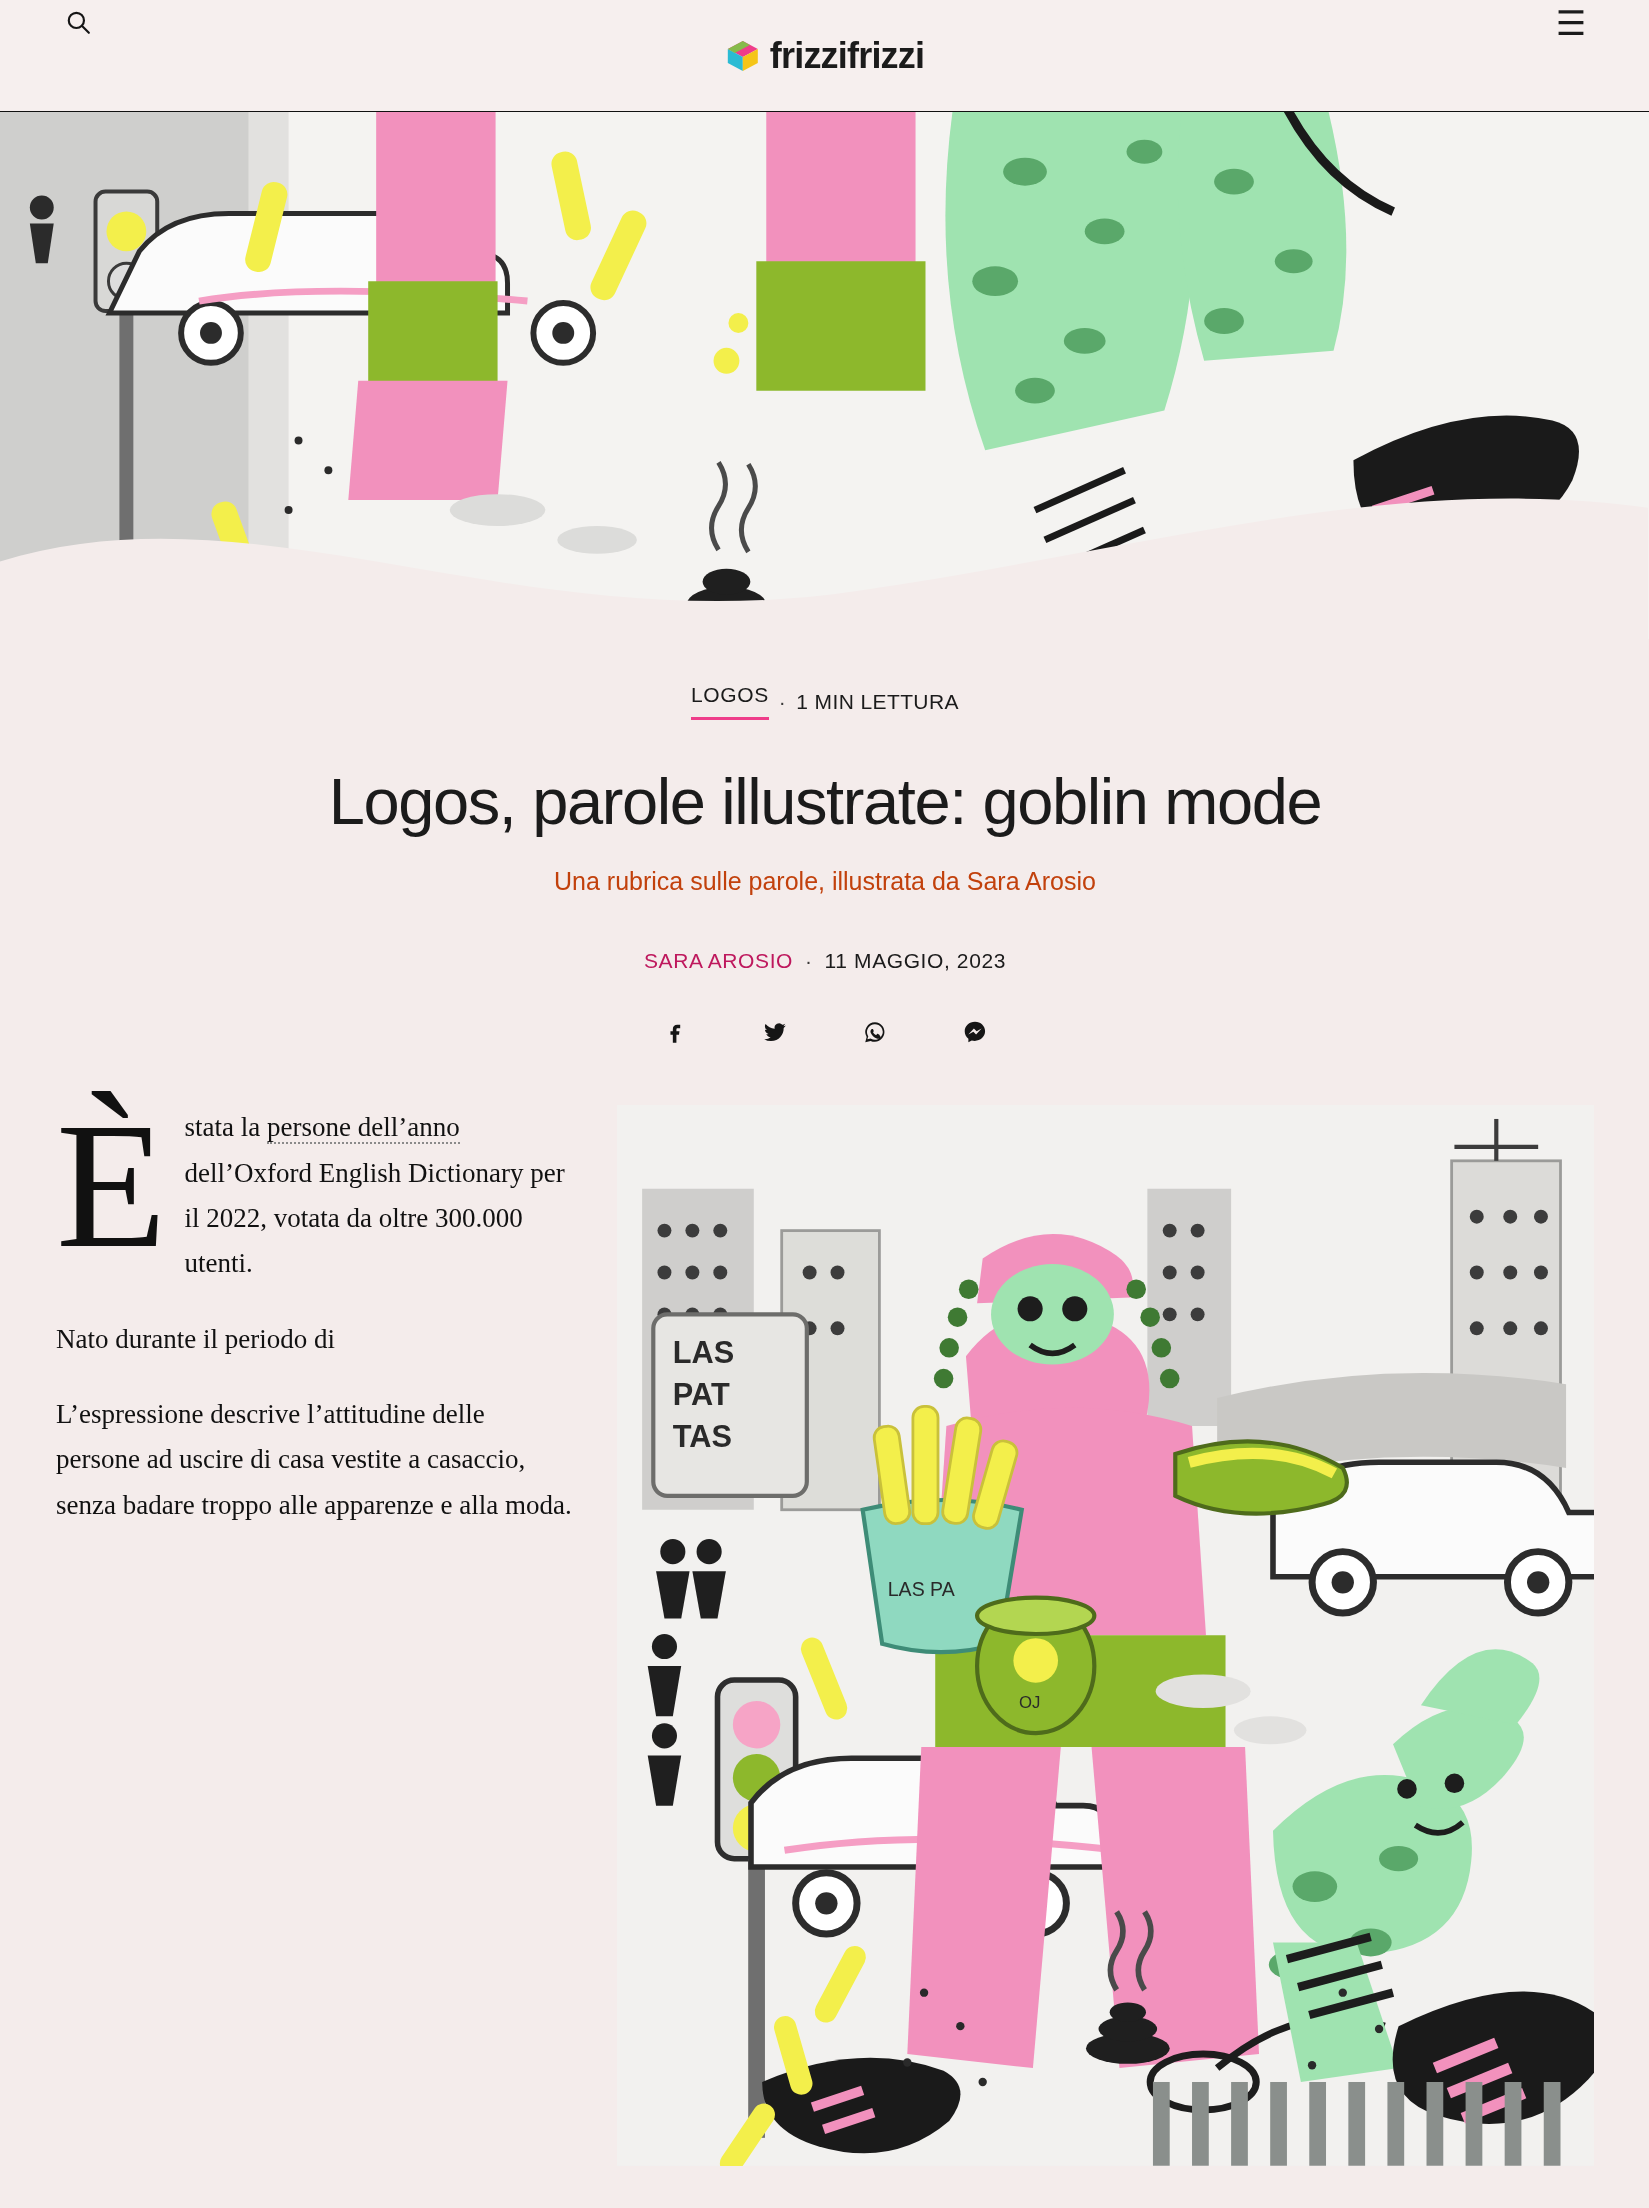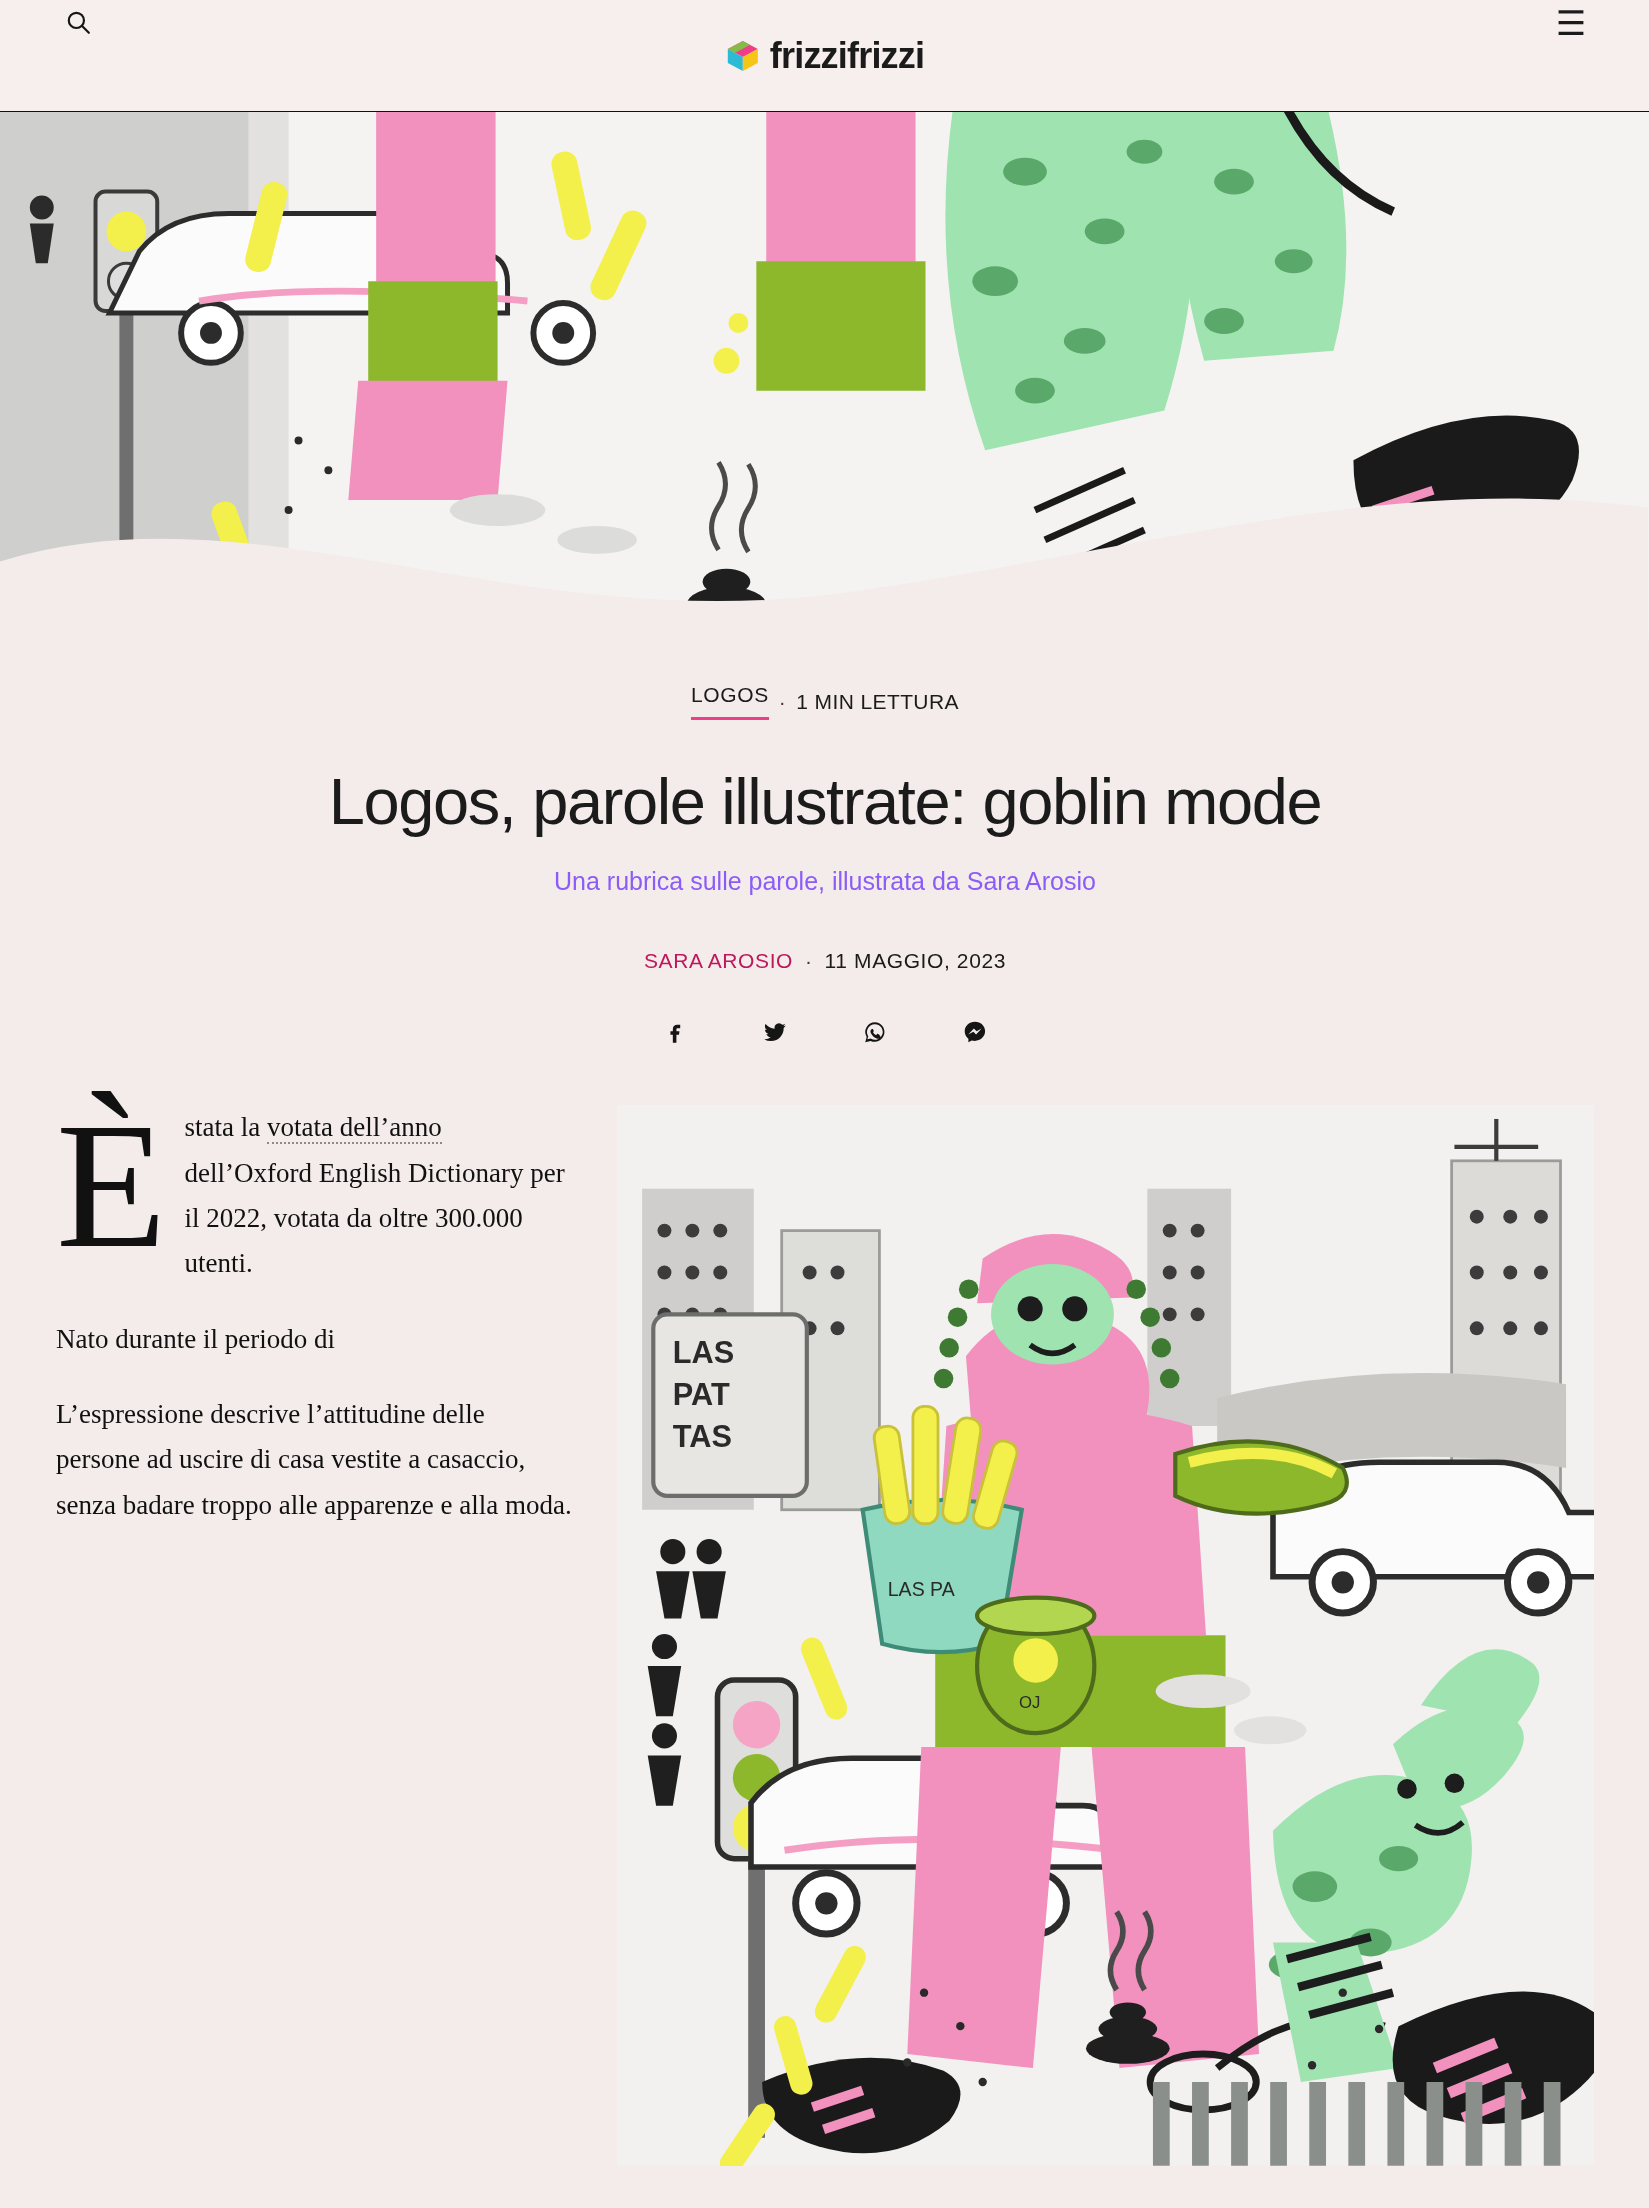--- a/index.html
+++ b/index.html
@@ -90,21 +90,21 @@
     font-size:65px;
     line-height:1.16;
     font-weight:400;
     letter-spacing:-1.4px;
     margin:44px 0 0;
   }
   .standfirst{
     font-size:25px;
     line-height:1.35;
     margin:26px 0 0;
-    color:#8b5cf6;
+    color:#c2410c;
     font-weight:400;
   }
   .byline{
     margin-top:50px;
     font-size:21px;
     letter-spacing:0.6px;
     display:flex;
     align-items:center;
     justify-content:center;
     gap:12px;
@@ -316,21 +316,21 @@
       <svg viewBox="0 0 24 24">
           <path d="M12 2.6C6.7 2.6 2.5 6.5 2.5 11.4c0 2.8 1.3 5.2 3.4 6.8v3.3l3.1-1.7c.9.2 1.8.4 2.8.4 5.3 0 9.5-3.9 9.5-8.8S17.3 2.6 12 2.6zm1 11.7-2.5-2.6-4.7 2.6 5.2-5.5 2.5 2.6 4.6-2.6-5.1 5.5z"></path>
         </svg>
     </button>
   </div>
 </div>
 
 <div class="article-body">
   <div class="col-text">
     <p>
-      <span class="dropcap">È</span><span>stata la </span><a class="dotted" href="#" style="color:#111;text-decoration:none;">votata dell’anno</a><span> dell’Oxford English Dictionary per il 2022, votata da oltre 300.000 utenti.</span>
+      <span class="dropcap">È</span><span>stata la </span><a class="dotted" href="#" style="color:#111;text-decoration:none;">persone dell’anno</a><span> dell’Oxford English Dictionary per il 2022, votata da oltre 300.000 utenti.</span>
     </p>
     <p>Nato durante il periodo di</p>
     <p>L’espressione descrive l’attitudine delle persone ad uscire di casa vestite a casaccio, senza badare troppo alle apparenze e alla moda.</p>
   </div>
 
   <div class="col-figure">
     <svg class="figure-img" viewBox="0 0 700 760" preserveAspectRatio="xMidYMid meet">
       <rect width="700" height="760" fill="#f2f1ef"></rect>
 
       <rect x="18" y="60" width="80" height="230" fill="#cfcecc"></rect>

